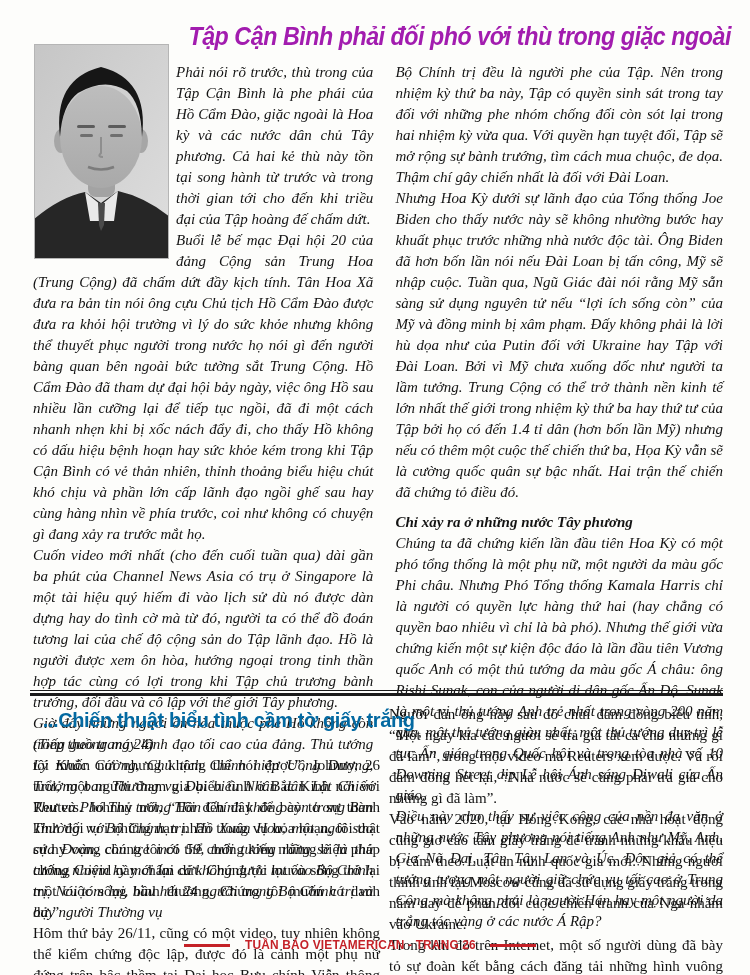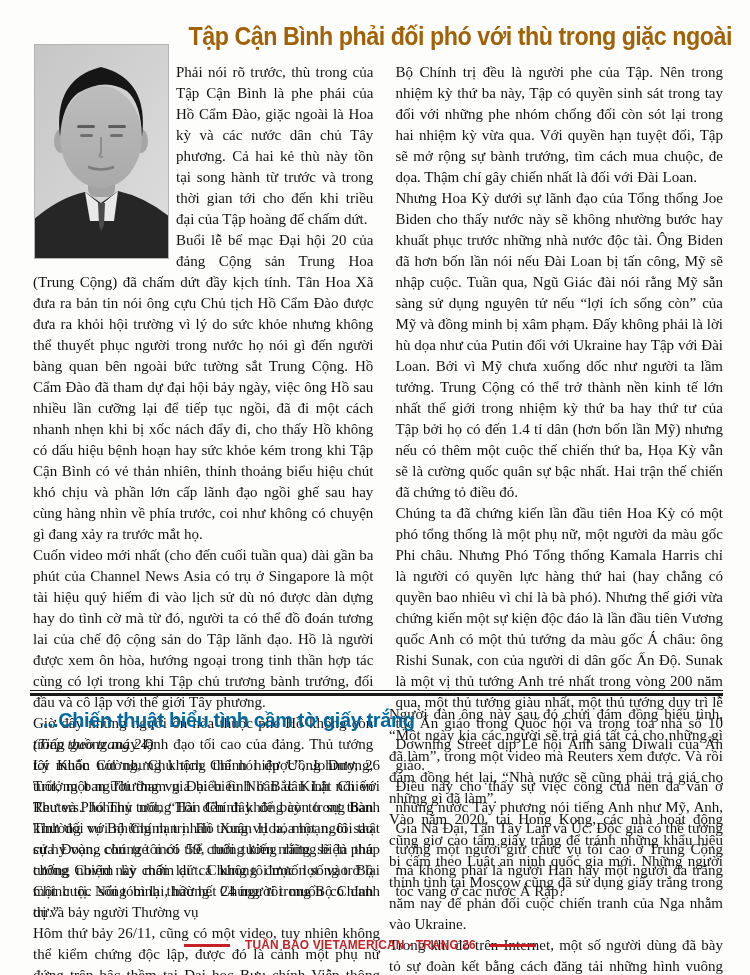--- a/index.html
+++ b/index.html
@@ -19,21 +19,21 @@
     transform:scaleX(0.93);transform-origin:center;
   }
   
   .photo{
     position:absolute;left:35px;top:45px;width:133px;height:213px;
     background:#cccccc;outline:1px solid #b5b5b5;
   }
   .photo svg{display:block;width:133px;height:213px;}
   
   .cols{
-    position:absolute;left:33px;top:62px;width:690px;display:flex;gap:22px;
+    position:absolute;left:33px;top:62px;width:690px;display:flex;gap:22px;font-style:italic;
   }
   .colL{width:347px;}
   .colR{width:334px;}
   .body-text p{
     margin:0;font-size:15px;line-height:21px;text-align:justify;
   }
   .photo-spacer{float:left;width:143px;height:198px;}
   .subhead{
     font-weight:700;font-size:15px;line-height:21px;margin:9px 0 0 0 !important;
     text-align:left !important;
@@ -72,21 +72,21 @@
     font-family:"Liberation Sans", sans-serif;font-weight:700;
     font-size:12.5px;letter-spacing:0.2px;white-space:nowrap;
     transform:scaleX(0.95);
   }
 </style>
 </head>
 <body>
 
 <div class="page">
 
-  <div class="headline1" style="color:#a16207;">
+  <div class="headline1" style="color:#a21caf;font-style:italic;">
     <span>Tập Cận Bình phải đối phó với thù trong giặc ngoài</span>
   </div>
 
   <div class="photo">
     <svg viewBox="0 0 133 213" xmlns="http://www.w3.org/2000/svg">
       <defs>
         <linearGradient id="bgG" x1="0" y1="0" x2="1" y2="1">
           <stop offset="0" stop-color="#c6c6c6"></stop>
           <stop offset="1" stop-color="#dedede"></stop>
         </linearGradient>
@@ -128,20 +128,21 @@
     <div class="colL">
       <div class="photo-spacer"></div>
       <p>Phải nói rõ trước, thù trong của Tập Cận Bình là phe phái của Hồ Cẩm Đào, giặc ngoài là Hoa kỳ và các nước dân chủ Tây phương.  Cả hai kẻ thù này tồn tại song hành từ trước và trong thời gian tới cho đến khi triều đại của Tập hoàng đế chấm dứt.</p>
       <p>Buổi lễ bế mạc Đại hội 20 của đảng Cộng sản Trung Hoa (Trung Cộng) đã chấm dứt đầy kịch tính.  Tân Hoa Xã đưa ra bản tin nói ông cựu Chủ tịch Hồ Cẩm Đào được đưa ra khỏi hội trường vì lý do sức khỏe nhưng không thể thuyết phục người trong nước họ nói gì đến người bàng quan bên ngoài bức tường sắt Trung Cộng.  Hồ Cẩm Đào đã tham dự đại hội bảy ngày, việc ông Hồ sau nhiều lần cưỡng lại để tiếp tục ngồi, đã đi một cách nhanh nhẹn khi bị xốc nách đẩy đi, cho thấy Hồ không có dấu hiệu bệnh hoạn hay sức khỏe kém trong khi Tập Cận Bình có vẻ thản nhiên, thỉnh thoảng biểu hiệu chút khó chịu và phần lớn cấp lãnh đạo ngồi ghế sau hay cùng hàng nhìn về phía trước, coi như không có chuyện gì đang xảy ra trước mắt họ.</p>
       <p>Cuốn video mới nhất (cho đến cuối tuần qua) dài gần ba phút của Channel News Asia có trụ ở Singapore là một tài hiệu quý hiếm đi vào lịch sử dù nó được dàn dựng hay do tình cờ mà từ đó, người ta có thể đồ đoán tương lai của chế độ cộng sản do Tập lãnh đạo.  Hồ là người được  xem ôn hòa, hướng ngoại trong tinh thần hợp tác cùng có lợi trong khi Tập chủ trương bành trướng, đối đầu và cô lập với thế giới Tây phương.</p>
       <p>Giờ đây những người ôn hòa thuộc phe Hồ không còn trong guồng máy lãnh đạo tối cao của đảng.  Thủ tướng Lý Khắc Cường, Chủ tịch Chính hiệp  Uông Dương, Trưởng ban Thường vụ Đại biểu Nhân dân Lật Chiến Thư và Phó Thủ tướng Hàn Chính không còn trong Ban Thường vụ Bộ Chính trị.  Hồ Xuân Hoa, một ngôi sao của Đoàn, còn trẻ mới 59, tuổi tưởng rằng sẽ là thủ tướng nhiệm kỳ mới lại cả không được lọt vào Bộ Chính trị.  Nói tóm lại, hầu hết 24 người trong Bộ Chính trị và bảy người Thường vụ</p>
     </div>
     <div class="colR">
       <p>Bộ Chính trị đều là người phe của Tập.  Nên trong nhiệm kỳ thứ ba này, Tập có quyền sinh sát trong tay đối với những phe nhóm chống đối còn sót lại trong hai nhiệm kỳ vừa qua.  Với quyền hạn tuyệt đối, Tập sẽ mở rộng sự bành trướng, tìm cách mua chuộc, đe dọa.  Thậm chí gây chiến nhất là đối với Đài Loan.</p>
       <p>Nhưng Hoa Kỳ dưới sự lãnh đạo của Tổng thống Joe Biden cho thấy nước này sẽ không nhường bước hay khuất phục trước những nhà nước độc tài.  Ông Biden đã hơn bốn lần nói nếu Đài Loan bị tấn công, Mỹ  sẽ nhập cuộc.  Tuần qua, Ngũ Giác đài nói rằng Mỹ sẵn sàng sử dụng nguyên tử nếu  “lợi ích sống còn” của Mỹ và đồng minh bị xâm phạm.  Đấy không phải là lời hù dọa như của Putin đối với Ukraine hay Tập với Đài Loan.  Bởi vì Mỹ chưa xuống dốc như người ta lầm tưởng.  Trung Cộng có thể trở thành nền kinh tế lớn nhất thế giới trong nhiệm kỳ thứ ba hay thứ tư của Tập bởi họ có đến 1.4 tỉ dân (hơn bốn lần Mỹ) nhưng nếu có thêm một cuộc thế chiến thứ ba, Họa Kỳ vẫn sẽ là cường quốc quân sự bậc nhất.  Hai trận thế chiến đã chứng tỏ điều đó.</p>
+      <p class="subhead">Chỉ xảy ra ở những nước Tây phương</p>
       <p class="after-subhead">Chúng ta đã chứng kiến lần đầu tiên Hoa Kỳ có một phó tổng thống là một phụ nữ, một người da màu gốc Phi châu.  Nhưng Phó Tổng thống Kamala Harris chỉ là người có quyền lực hàng thứ hai (hay chẳng có quyền bao nhiêu vì chỉ là bà phó).  Nhưng thế giới vừa chứng kiến một sự kiện độc đáo là lần đầu tiên Vương quốc Anh có một thủ tướng da màu gốc Á châu: ông Rishi Sunak, con của người di dân gốc Ấn Độ.  Sunak là một vị thủ tướng Anh trẻ nhất trong vòng 200 năm qua, một thủ tướng giàu nhất, một thủ tướng duy trì lễ tục Ấn giáo trong Quốc hội và trong tòa nhà số 10 Downing Street dịp Lễ hội Ánh sáng Diwali của Ấn giáo.</p>
       <p>Điều này cho thấy sự việc công của nền đa văn ở những nước Tây phương nói tiếng Anh như Mỹ, Anh, Gia Nã Đại, Tân Tây Lan và Úc.  Độc giả có thể tưởng tượng một người giữ chức vụ tối cao ở Trung Cộng mà không phải là người Hán hay một người da trắng tóc vàng ở các nước Á Rập?</p>
     </div>
   </div>
 
   <div class="divider"></div>
 
   <div class="bottom body-text">
     <div class="colL">
       <div class="headline2" style="color:#0369a1;">

